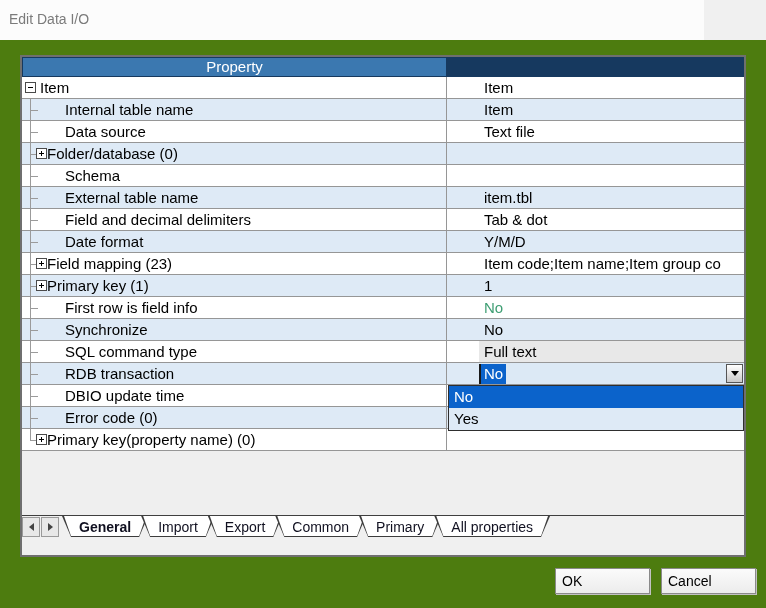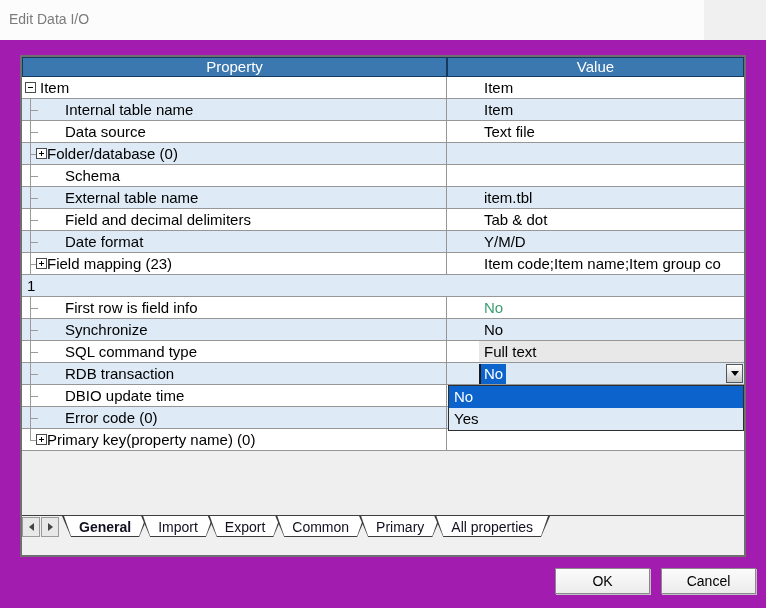--- a/index.html
+++ b/index.html
@@ -6,21 +6,21 @@
   body{
     width:766px;height:608px;position:relative;overflow:hidden;
     font-family:"Liberation Sans", sans-serif;
     background:#F0F0F0;
   }
   
   .titlebar{position:absolute;left:0;top:0;width:704px;height:40px;background:#FCFCFC;}
   .title-text{position:absolute;left:9px;top:11px;font-size:14px;color:#7b7b7b;}
 
   
-  .dlg-body{position:absolute;left:0;top:40px;width:766px;height:568px;background:#a21caf;}
+  .dlg-body{position:absolute;left:0;top:40px;width:766px;height:568px;background:#4d7c0f;}
 
   
   .pgrid{
     position:absolute;left:20px;top:15px;width:726px;height:502px;
     border:2px solid #6F6F6F;box-sizing:border-box;background:#EFEFEF;
   }
   .gridarea{position:relative;width:722px;height:474px;overflow:hidden;}
 
   
   .ghead{display:flex;height:20px;background:#16395F;}
@@ -80,39 +80,38 @@
        margin-left:-7px;font-size:14px;color:#101020;cursor:default;}
   .tab:first-child{margin-left:0;}
   .tab::before{content:"";position:absolute;inset:0 1px 1px 1px;background:#fff;
        clip-path:polygon(1px 0,calc(100% - 1px) 0,calc(100% - 8px) 100%,8px 100%);}
   .tab span{position:relative;}
   .tab.active span{font-weight:bold;}
 
   
   .btn{position:absolute;width:95px;height:26px;box-sizing:border-box;
        background:linear-gradient(#FBFBFB,#ECECEC);border:1px solid #8a8a8a;
-       box-shadow:1px 1px 0 #c2c2c2;font-size:14px;color:#000;text-align:center;line-height:23px;}
+       box-shadow:1px 1px 0 #c2c2c2;font-size:14px;color:#000;text-align:left;line-height:23px;}
   .btn.ok{left:555px;top:528px;}
   .btn.cancel{left:661px;top:528px;}
 </style>
 </head>
 <body>
 
 <div class="titlebar">
   <div class="title-text">Edit Data I/O</div>
 </div>
 
 <div class="dlg-body">
 
   <div class="pgrid">
     <div class="gridarea">
 
       <div class="ghead">
         <div class="hcell prop">Property</div>
-        <div class="hcell val">Value</div>
       </div>
 
       <div class="row">
         <div class="pcell lv-root"><i class="box root"></i><span>Item</span></div>
         <div class="vcell">Item</div>
       </div>
 
       <div class="row alt">
         <div class="pcell lv-leaf"><i class="tv"></i><i class="th"></i><span>Internal table name</span></div>
         <div class="vcell">Item</div>
@@ -147,20 +146,21 @@
         <div class="pcell lv-leaf"><i class="tv"></i><i class="th"></i><span>Date format</span></div>
         <div class="vcell">Y/M/D</div>
       </div>
 
       <div class="row">
         <div class="pcell lv-plus"><i class="tv"></i><i class="th"></i><i class="box plus mid"></i><span>Field mapping (23)</span></div>
         <div class="vcell">Item code;Item name;Item group co</div>
       </div>
 
       <div class="row alt">
+        <div class="pcell lv-plus"><i class="tv"></i><i class="th"></i><i class="box plus mid"></i><span>Primary key (1)</span></div>
         <div class="vcell">1</div>
       </div>
 
       <div class="row">
         <div class="pcell lv-leaf"><i class="tv"></i><i class="th"></i><span>First row is field info</span></div>
         <div class="vcell green">No</div>
       </div>
 
       <div class="row alt">
         <div class="pcell lv-leaf"><i class="tv"></i><i class="th"></i><span>Synchronize</span></div>

